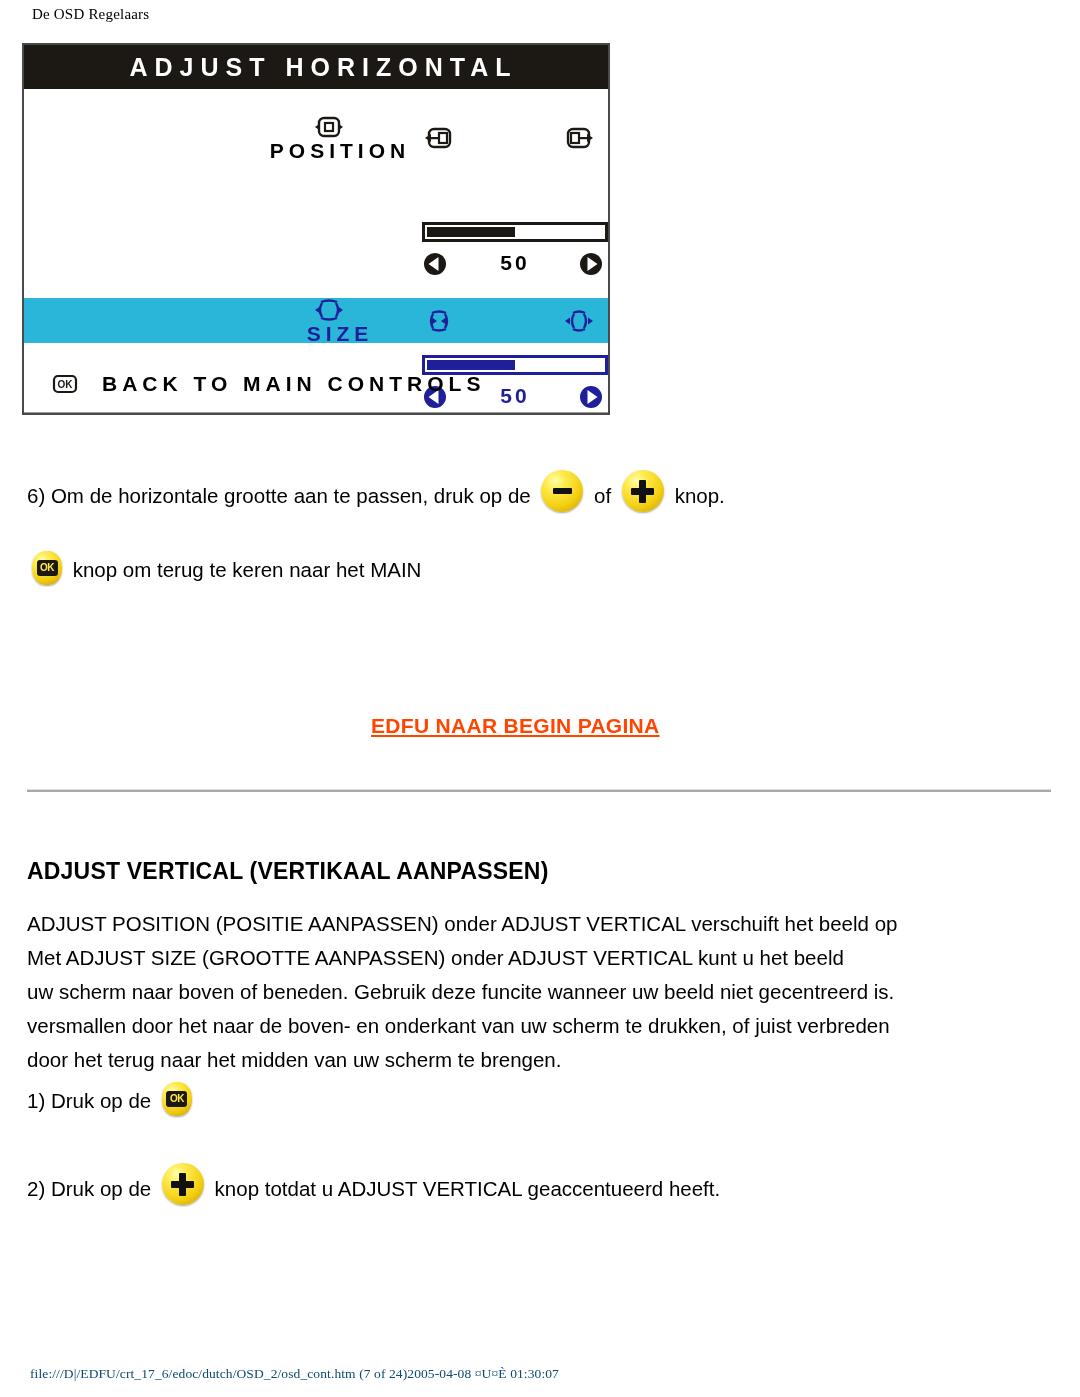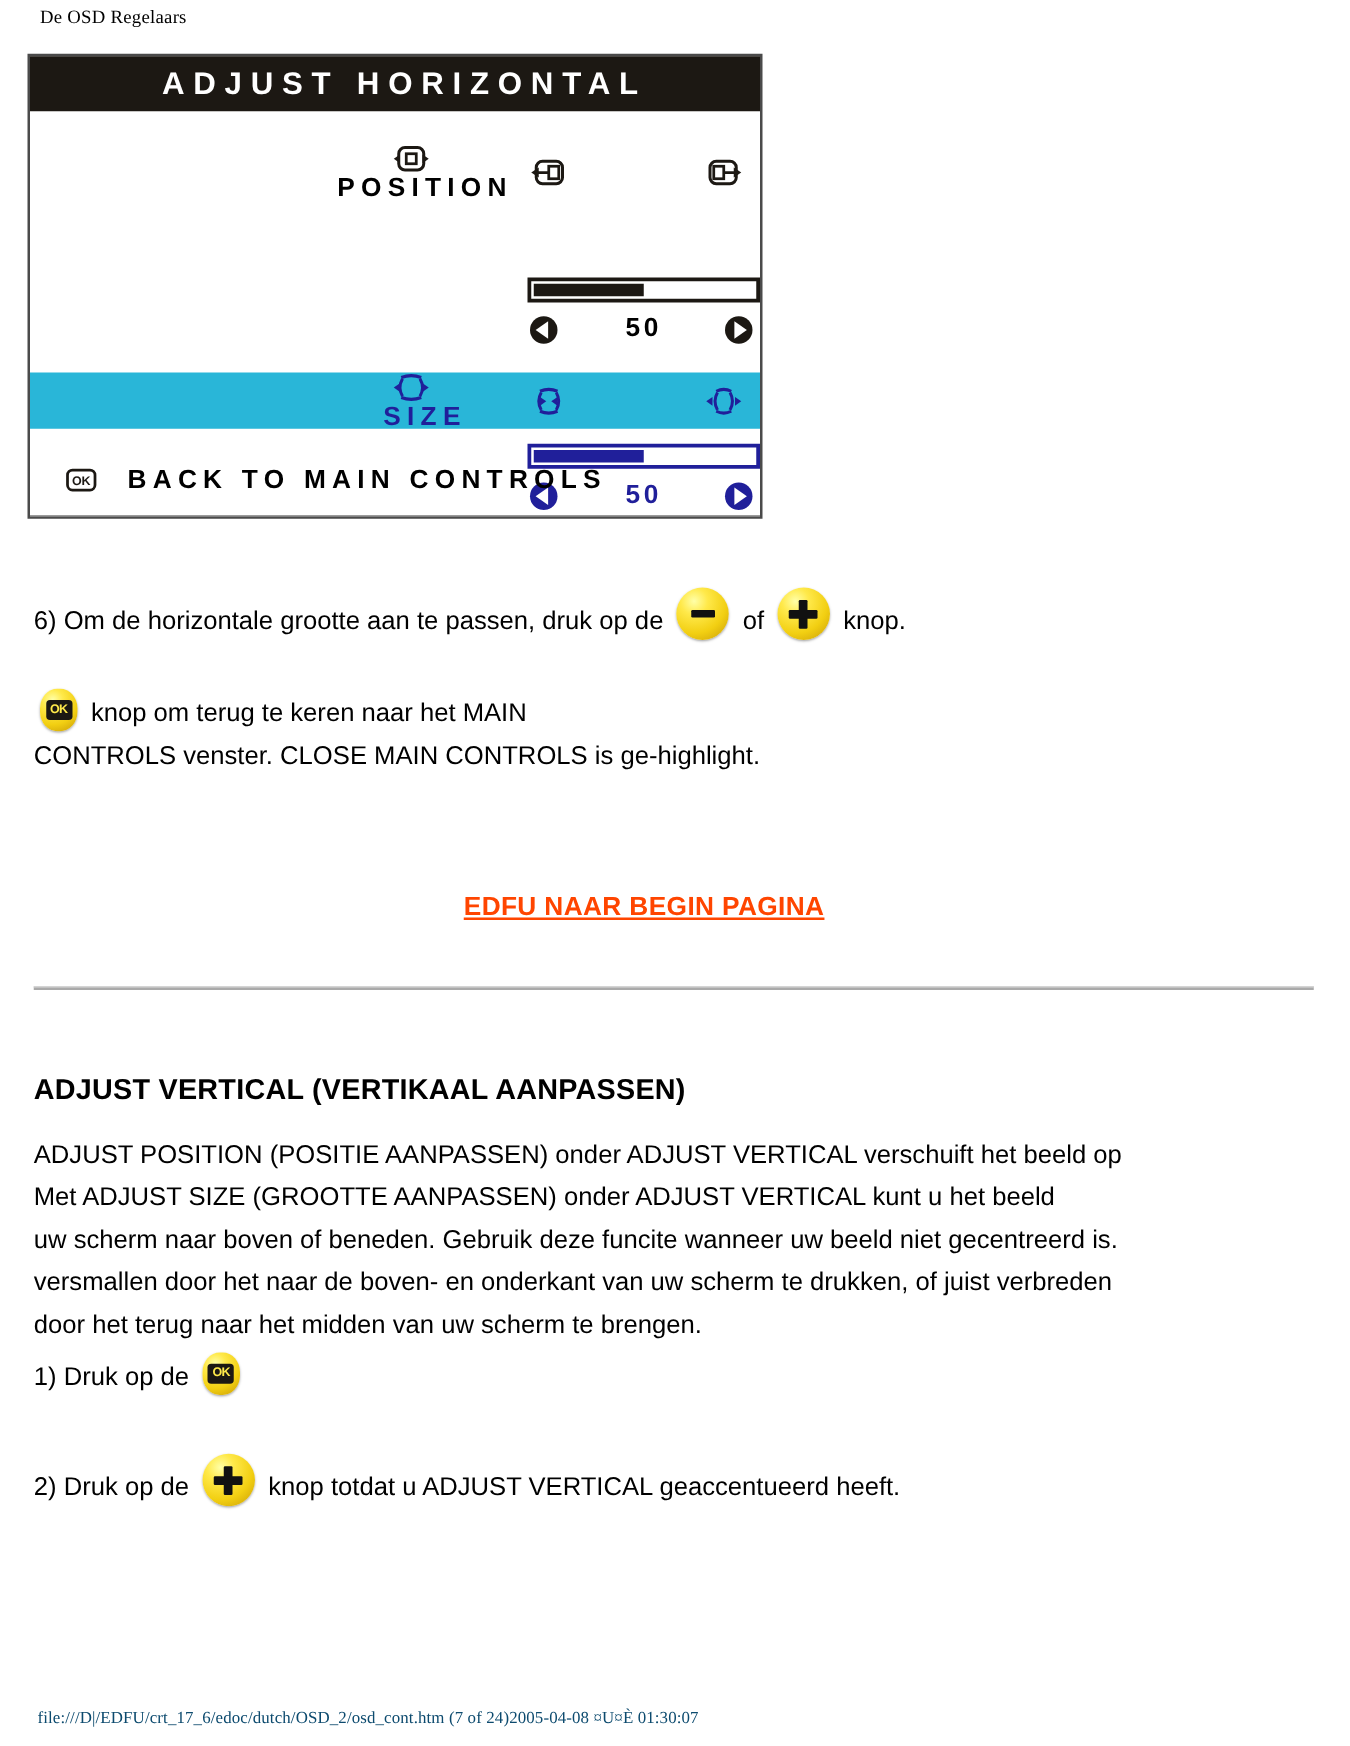--- a/index.html
+++ b/index.html
@@ -408,21 +408,20 @@
 
 <div class="para" style="top:551px;">
   <span class="line">
     <span class="inline-btn ybtn ybtn-ok" style="vertical-align:-8px;">
       <span class="glyph">
           <span class="ok-badge">OK</span>
         </span>
     </span>
     <span>knop om terug te keren naar het MAIN</span>
   </span>
-  <span class="line">CONTROLS venster. CLOSE MAIN CONTROLS is ge-highlight.</span>
 </div>
 
 <a class="back-link">EDFU NAAR BEGIN PAGINA</a>
 
 <div class="hr"></div>
 
 <div class="section-heading">ADJUST VERTICAL (VERTIKAAL AANPASSEN)</div>
 
 <div class="para" style="top:907px;">
   <span class="line">ADJUST POSITION (POSITIE AANPASSEN) onder ADJUST VERTICAL verschuift het beeld op</span>

